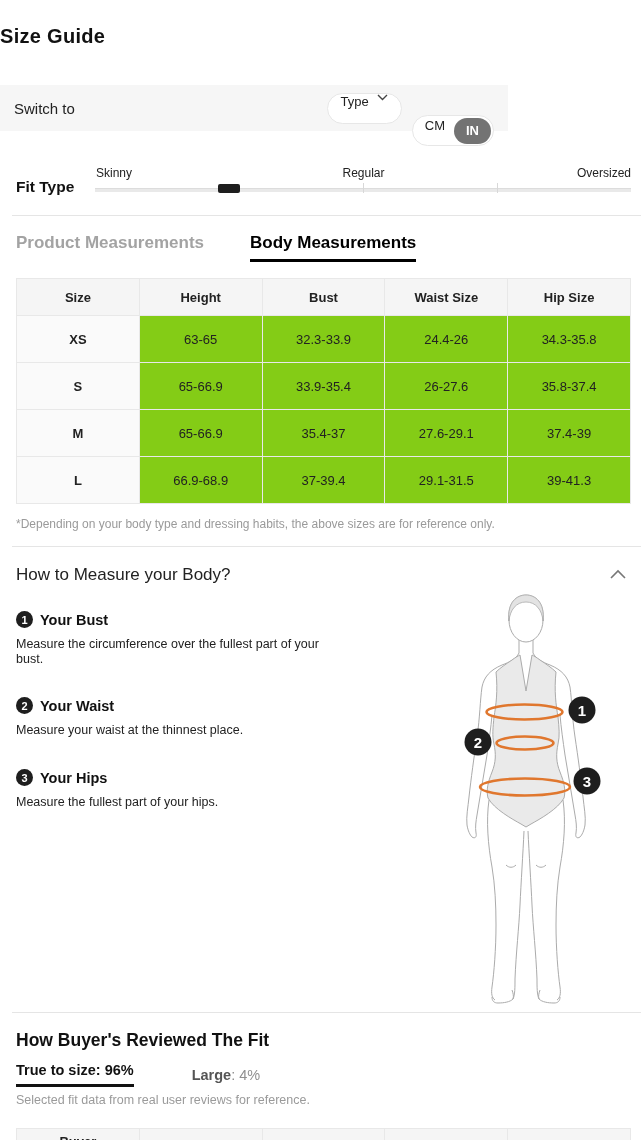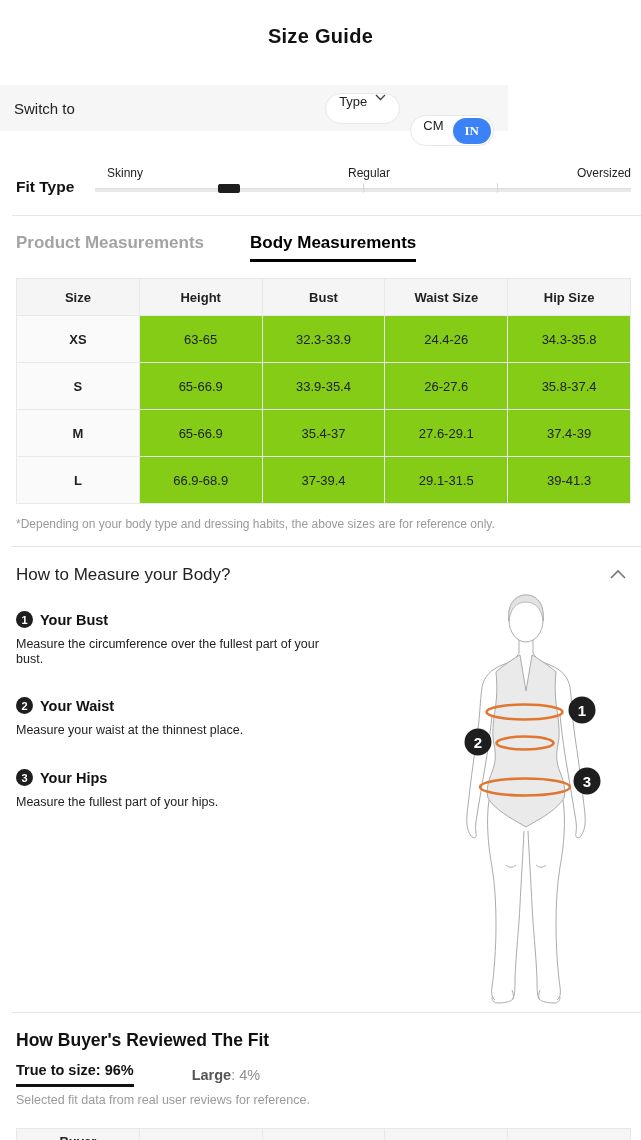--- a/index.html
+++ b/index.html
@@ -2,41 +2,41 @@
 <html><head>
 <meta charset="utf-8">
 <style>
   * { margin:0; padding:0; box-sizing:border-box; }
   html,body { width:641px; height:1140px; overflow:hidden; background:#fff;
     font-family:"Liberation Sans", sans-serif; color:#222; }
   body { position:relative; }
   .abs { position:absolute; }
 
   
-  .page-title { top:25px; left:0; width:641px; text-align:center;
+  .page-title { top:25px; left:0; width:641px; text-align:left;
     font-size:20px; font-weight:bold; letter-spacing:.3px; color:#111; }
 
   
   .switch-bar { top:85px; left:0; width:508px; height:46px; background:#f6f6f6;
     display:flex; align-items:center; padding:0 14px;gap:15px; }
   .switch-label { font-size:15px; color:#222; }
   .switch-controls { margin-left:auto; display:flex; align-items:center; gap:10px; }
   .pill { background:#fff; border:1px solid #e7e7e7; border-radius:16px; height:31px;
     display:inline-flex; align-items:flex-start; }
   .type-pill { padding:0 13px; gap:8px; font-size:13px; color:#222; cursor:pointer; }
   .unit-pill { padding:2px 2px 2px 0; cursor:pointer;margin-top:44px; }
   .unit-cm { padding:0 9px 0 12px; font-size:13px; color:#222; }
-  .unit-in { background:#3b82f6; color:#fff; border-radius:14px; height:26px;
-    padding:0 12px; display:flex; align-items:center; font-size:13px; font-weight:bold;font-family:Liberation Serif, serif; }
+  .unit-in { background:#737373; color:#fff; border-radius:14px; height:26px;
+    padding:0 12px; display:flex; align-items:center; font-size:13px; font-weight:bold; }
 
   
   .fit-row { top:163px; left:0; width:641px; height:46px; }
   .fit-label { position:absolute; left:16px; top:15px; font-size:15.5px; font-weight:bold; color:#111; }
   .fit-slider { position:absolute; left:95px; top:0; width:536px; height:40px; }
-  .fit-scale { position:absolute; top:3px; left:12px; right:0; height:15px; font-size:12px; color:#222; }
+  .fit-scale { position:absolute; top:3px; left:1px; right:0; height:15px; font-size:12px; color:#222; }
   .fit-scale .s0 { position:absolute; left:0; }
   .fit-scale .s1 { position:absolute; left:50%; transform:translateX(-50%); }
   .fit-scale .s2 { position:absolute; right:0; }
   .fit-track { position:absolute; left:0; right:0; top:25px; height:4px; background:#e9e9e9;
     border-top:1px solid #dcdcdc; }
   .fit-tick { position:absolute; top:20px; width:1px; height:10px; background:#d8d8d8; }
   .tick-50 { left:50%; } .tick-75 { left:75%; }
   .fit-handle { position:absolute; left:25%; top:21px; width:22px; height:9px;
     background:#1e1e1e; border-radius:2px; transform:translateX(-50%); cursor:pointer; }
 

